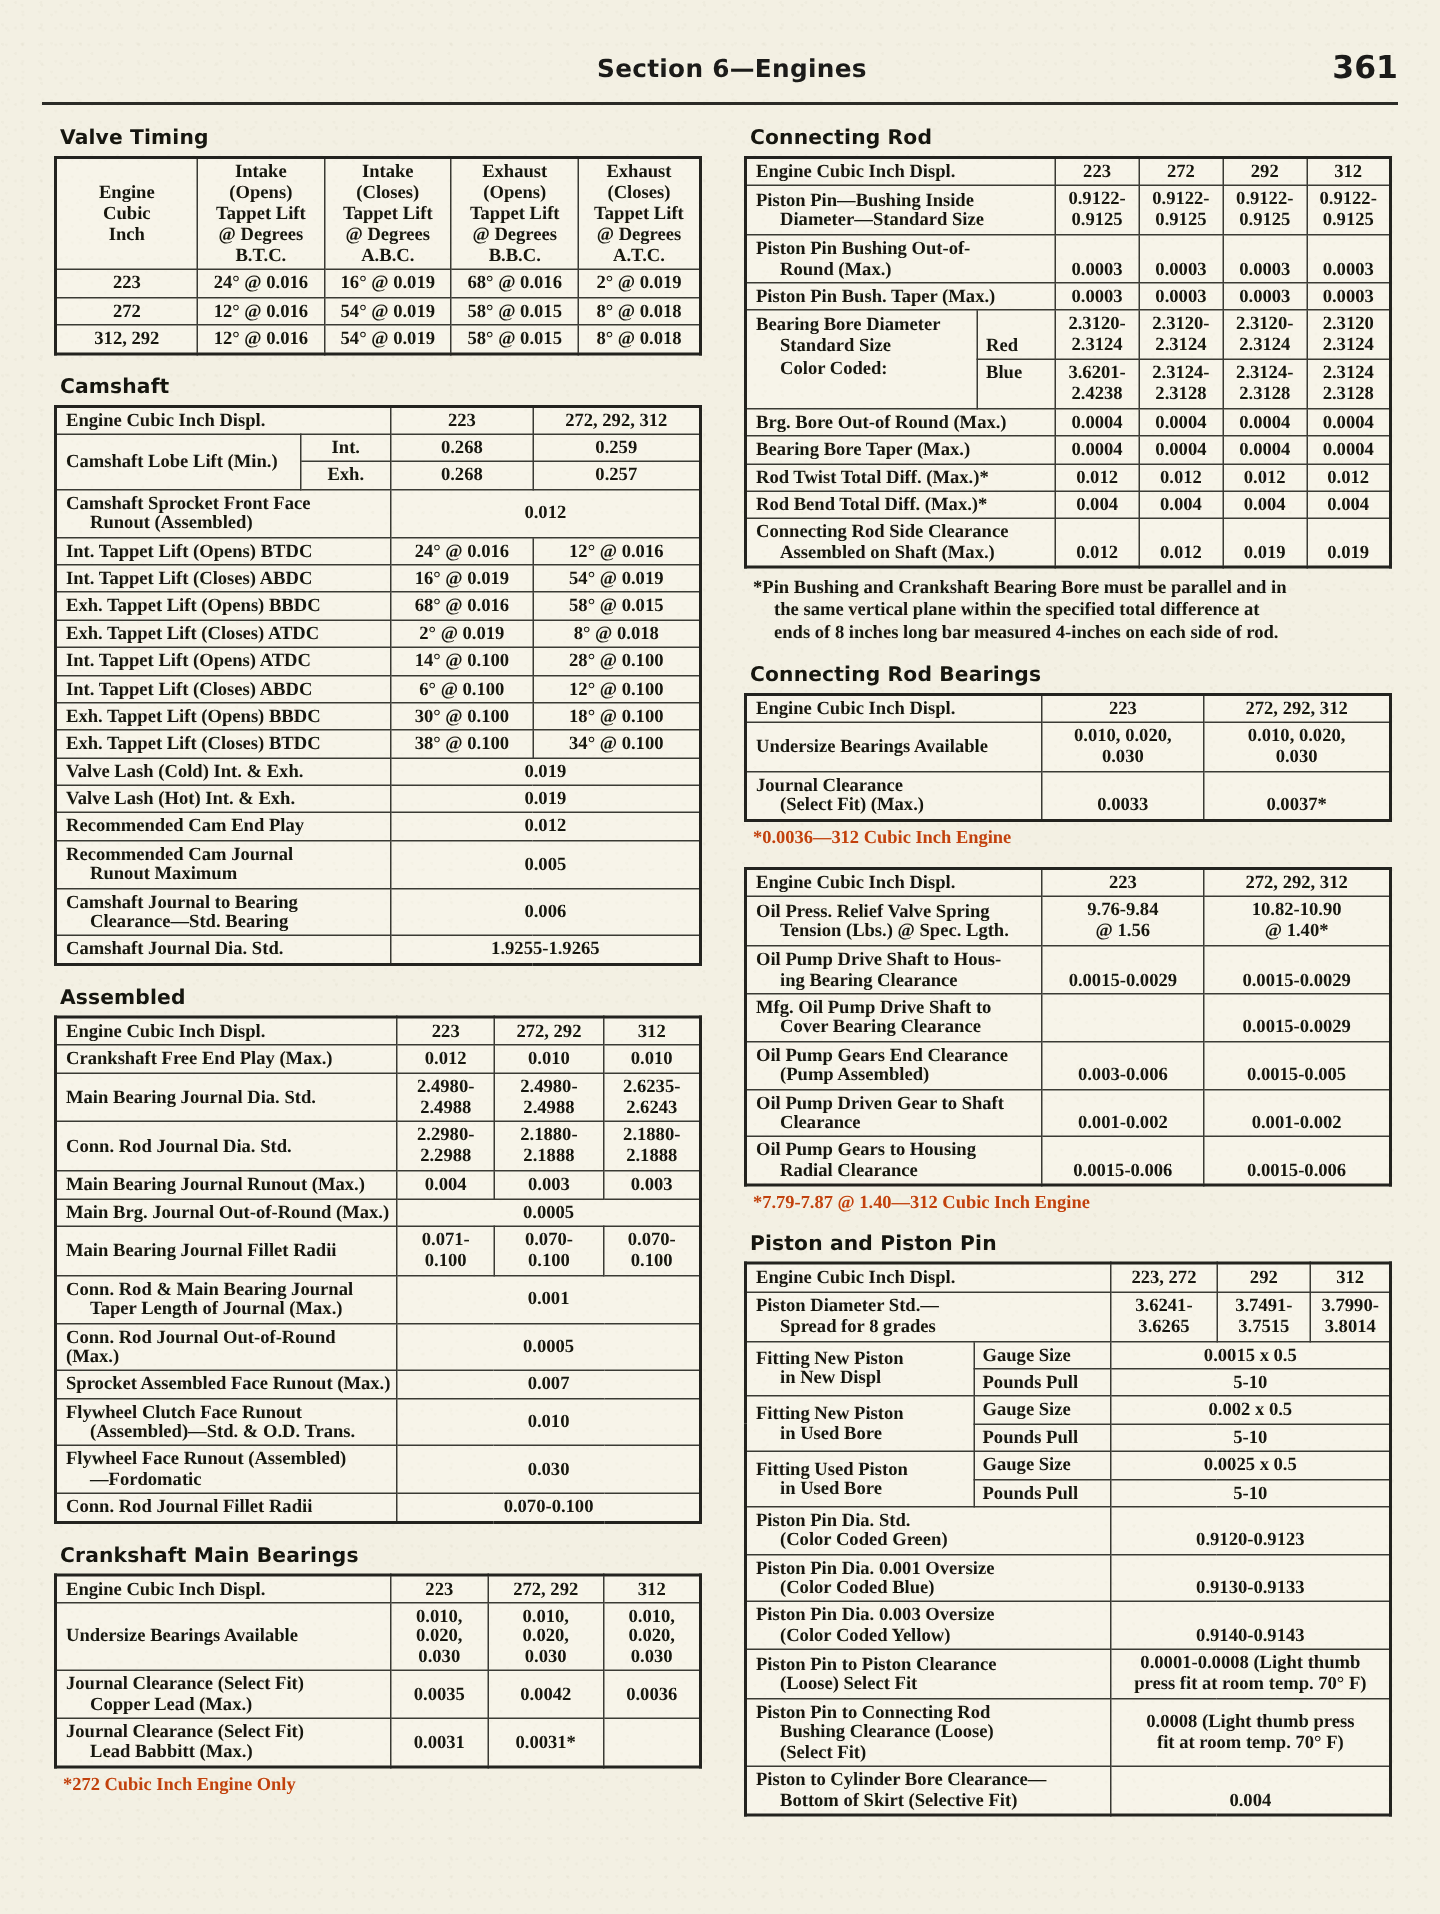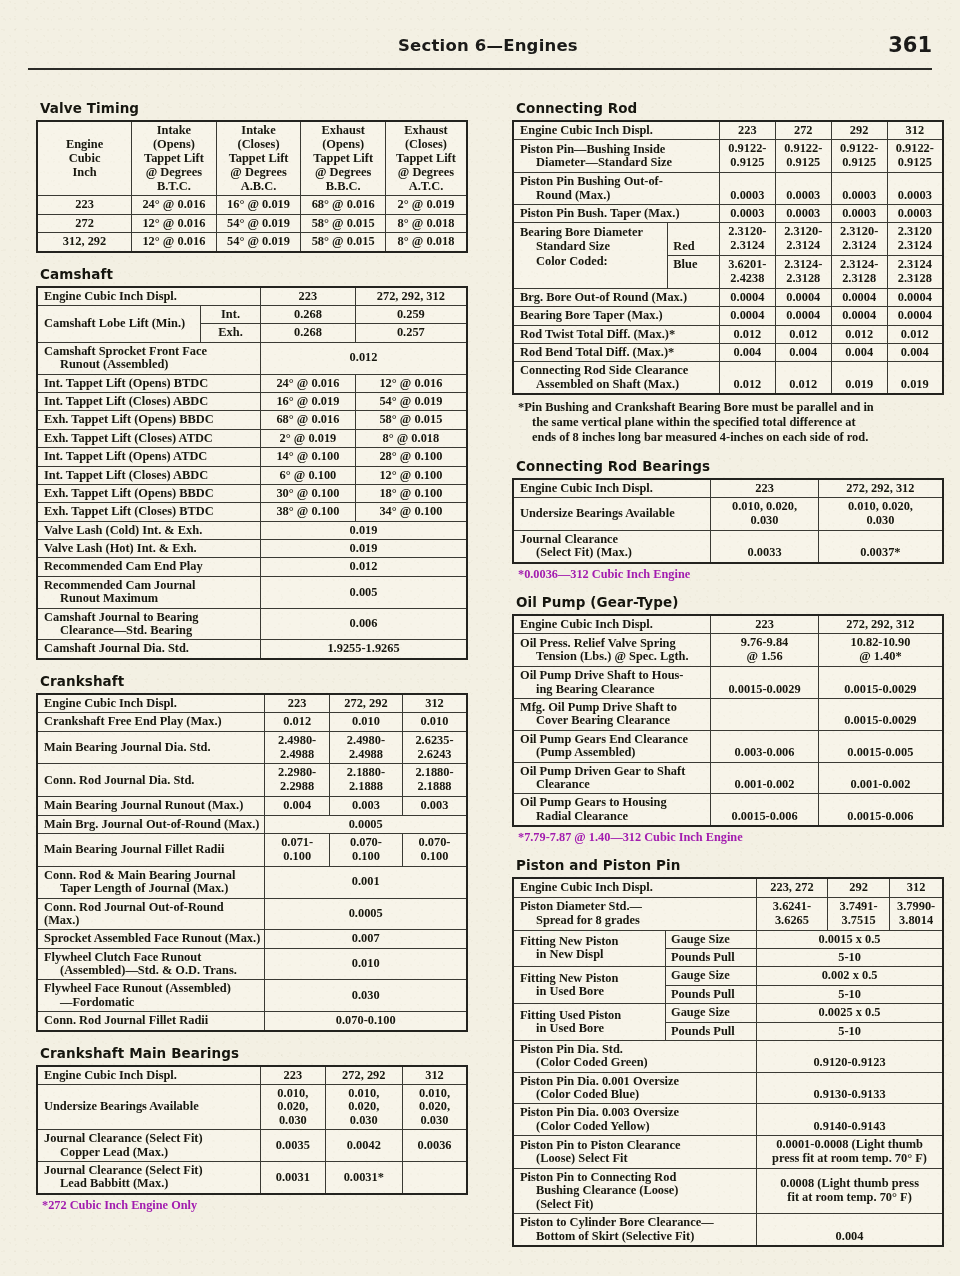--- a/index.html
+++ b/index.html
@@ -37,23 +37,23 @@
   .hdr-page{
     position:absolute;right:0;top:-3px;
     font-family:"DejaVu Sans", sans-serif;
     font-weight:bold;font-size:21px;color:#1b1b19;
   }
   .hdr-rule{
     position:absolute;left:0;top:32px;width:904px;height:2px;background:#2b2b27;
   }
 
   
-  .col{position:absolute;top:84px;margin-top:16px;}
+  .col{position:absolute;top:84px;}
   .col-left{left:36px;width:432px;}
-  .col-right{left:512px;width:432px;}
+  .col-right{left:496px;width:432px;}
 
   .sec-title{
     font-family:"DejaVu Sans", sans-serif;
     font-weight:bold;font-size:13.5px;color:#16160f;
     margin:0 0 4px 4px;letter-spacing:.1px;
   }
   .sec{margin-bottom:13px;}
 
   
   table.spec{
@@ -76,21 +76,21 @@
   table.spec td.lbl{text-align:left;padding-left:6px;white-space:normal;}
   table.spec td.num{text-align:center;}
   table.spec td.hdrcell{text-align:center;font-weight:bold;}
   table.spec td.sub{text-align:center;padding-left:6px;padding-right:6px;}
   table.spec td.subL{text-align:left;padding-left:5px;}
   .ind{display:block;padding-left:16px;}
   .two-line{line-height:1.12;}
 
   .fnote{
     font-family:"Liberation Serif", serif;
-    font-weight:bold;font-size:12.3px;color:#a21caf;
+    font-weight:bold;font-size:12.3px;color:#c2410c;
     margin:3px 0 0 6px;line-height:1.16;
   }
   .fnote-blk{
     font-family:"Liberation Serif", serif;
     font-weight:bold;font-size:12.4px;color:#17170f;
     margin:5px 4px 0 6px;line-height:1.2;text-align:justify;
   }
   .fnote-blk .cont{display:block;padding-left:14px;}
 </style>
 </head>
@@ -265,21 +265,21 @@
         </tr>
         <tr>
           <td class="lbl" colspan="2">Camshaft Journal Dia. Std.</td>
           <td class="num" colspan="2">1.9255-1.9265</td>
         </tr>
       </tbody>
         </table>
     </div>
 
     <div class="sec">
-      <div class="sec-title">Crankshaft</div>
+      <div class="sec-title">Assembled</div>
       <table class="spec">
         <tbody>
             <tr>
           <td class="lbl">Engine Cubic Inch Displ.</td>
           <td class="num" style="width:15%">223</td>
           <td class="num" style="width:17%">272, 292</td>
           <td class="num" style="width:15%">312</td>
         </tr>
         <tr>
           <td class="lbl">Crankshaft Free End Play (Max.)</td>
@@ -549,21 +549,20 @@
           </td>
           <td class="num" style="vertical-align:bottom">0.0033</td>
           <td class="num" style="vertical-align:bottom">0.0037*</td>
         </tr>
       </tbody>
         </table>
       <div class="fnote">*0.0036—312 Cubic Inch Engine</div>
     </div>
 
     <div class="sec">
-      <div class="sec-title">Oil Pump (Gear-Type)</div>
       <table class="spec">
         <tbody>
             <tr>
           <td class="lbl">Engine Cubic Inch Displ.</td>
           <td class="num" style="width:25%">223</td>
           <td class="num" style="width:29%">272, 292, 312</td>
         </tr>
         <tr>
           <td class="lbl">
             <span>Oil Press. Relief Valve Spring</span>

